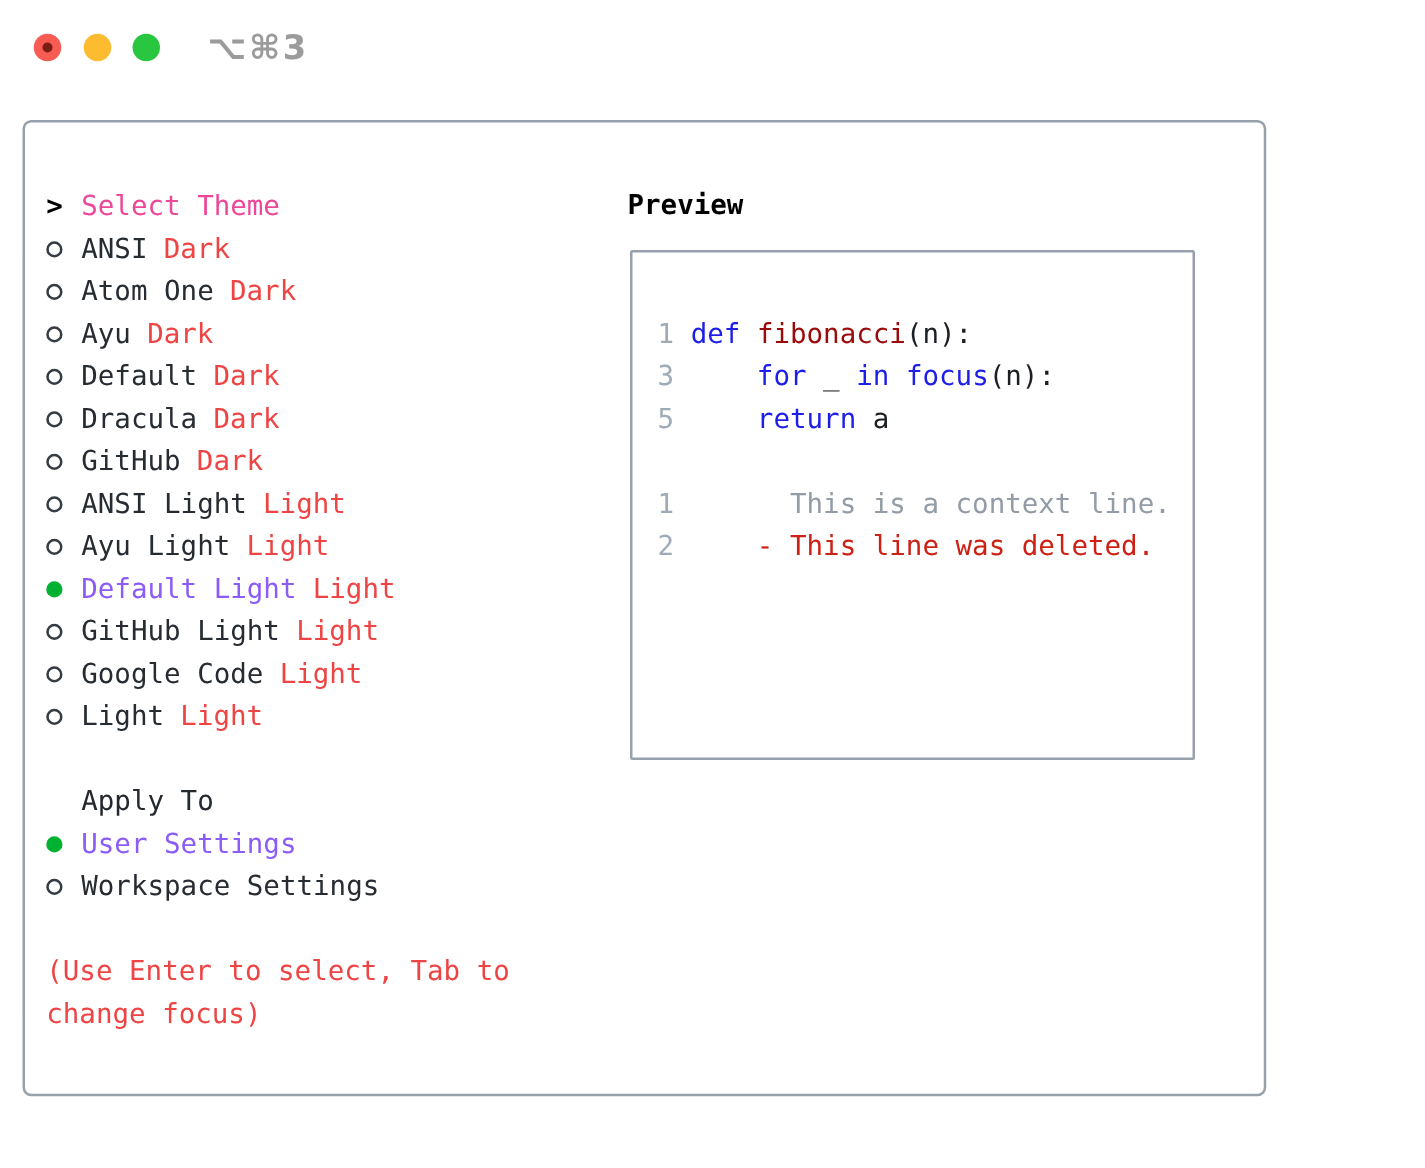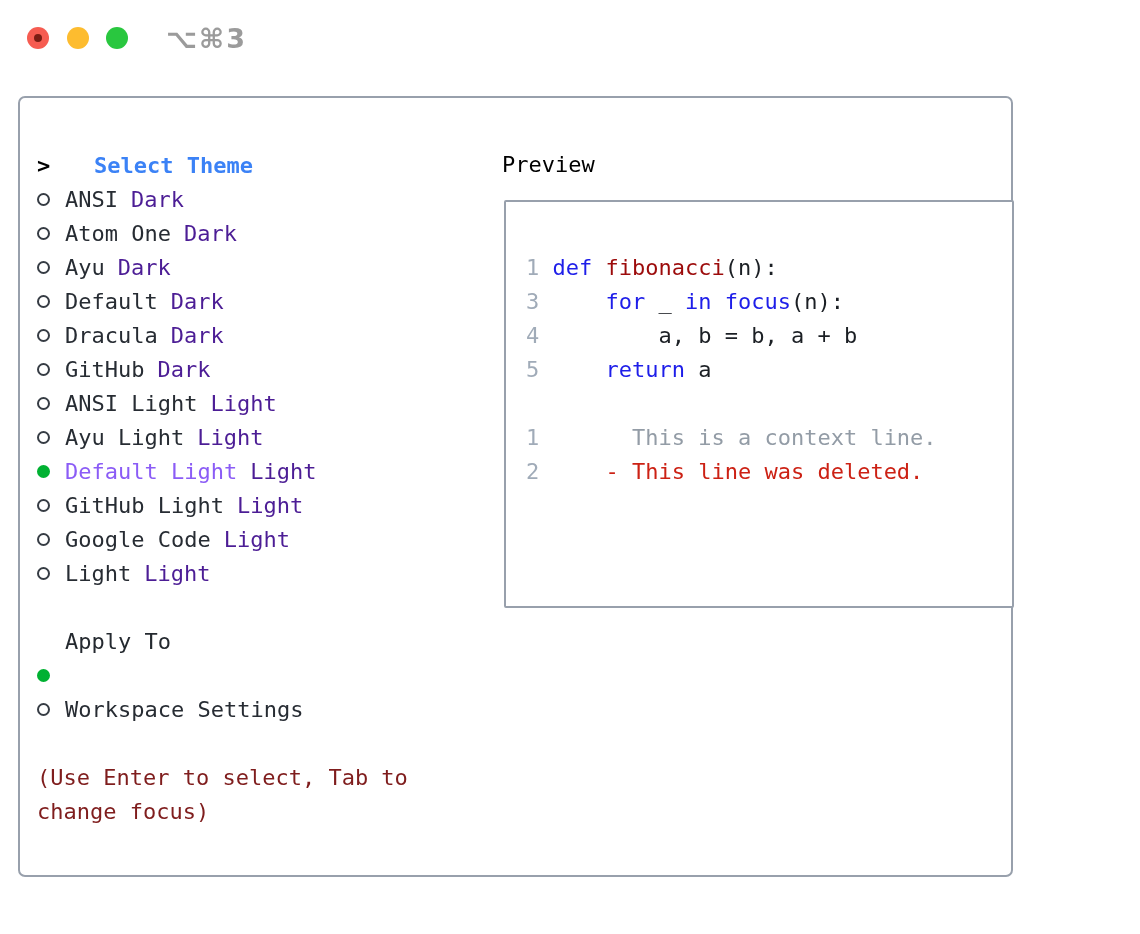--- a/index.html
+++ b/index.html
@@ -23,33 +23,33 @@
                color:#9b9b9b; letter-spacing:2px; font-family:"DejaVu Sans","Liberation Sans",sans-serif; }
 
   
   .content-frame { position:absolute; left:18px; top:96px; width:995px; height:781px;
                    border:2px solid #98a0ac; border-radius:7px; background:#fff; }
 
   
   .left-panel { position:absolute; left:37px; top:148px; width:440px; }
   .row { display:flex; align-items:center; height:34px; white-space:pre; }
   .marker { display:flex; align-items:center; width:28px; flex:0 0 28px; }
-  .bold { font-weight:700; color:#3b82f6;margin-left:29px; }
+  .bold { font-weight:400; color:#ec4899; }
   .cursor-glyph { font-weight:700; color:#000000; }
   .dot { width:13px; height:13px; border-radius:50%; border:2px solid #363c44; }
   .dot.sel { background:#00b132; border-color:#00b132; }
   .t-name { color:#272c33;text-align:center; }
   .t-name.sel { color:#8b5cf6; }
-  .t-tag { color:#4c1d95; margin-left:13px; }
-  .hint { color:#7f1d1d; }
+  .t-tag { color:#ef4444; margin-left:13px; }
+  .hint { color:#ef4444; }
 
   
   .preview-title { position:absolute; left:502px; top:148px; height:34px; line-height:34px;
-                   font-weight:400; color:#000; }
-  .preview-box { position:absolute; left:504px; top:200px; width:510px; height:408px;
+                   font-weight:700; color:#000; }
+  .preview-box { position:absolute; left:504px; top:200px; width:452px; height:408px;
                  border:2px solid #98a0ac; border-radius:2px; background:#fff;
                  padding:49px 0 0 20px; overflow:hidden; }
   .cline { height:34px; line-height:34px; white-space:pre; }
   .c-n { color:#a0abb8; }   
   .c-k { color:#1e1ee9; }   
   .c-f { color:#9c0b0b; }   
   .c-p { color:#1b1f24; }   
   .c-x { color:#939ca6; }   
   .c-d { color:#cc2114; }   
   .c-a { color:#00b132; }   
@@ -86,34 +86,33 @@
         <div class="row"><span class="marker"><span class="dot"></span></span><span class="t-name">GitHub Light</span><span class="t-tag">Light</span></div>
         <div class="row"><span class="marker"><span class="dot"></span></span><span class="t-name">Google Code</span><span class="t-tag">Light</span></div>
         <div class="row"><span class="marker"><span class="dot"></span></span><span class="t-name">Light</span><span class="t-tag">Light</span></div>
       </div>
     <div class="row"></div>
     <div class="row">
       <span class="marker"></span>
       <span>Apply To</span>
     </div>
     <div id="apply-mount">
-        <div class="row"><span class="marker"><span class="dot sel"></span></span></div>
+        <div class="row"><span class="marker"><span class="dot sel"></span></span><span class="t-name sel">User Settings</span></div>
         <div class="row"><span class="marker"><span class="dot"></span></span><span class="t-name">Workspace Settings</span></div>
       </div>
     <div class="row"></div>
     <div class="row hint">(Use Enter to select, Tab to</div>
     <div class="row hint">change focus)</div>
   </div>
 
   <div class="preview-title">Preview</div>
   <div class="preview-box">
     <div id="code-mount">
         <div class="cline"><span class="c-n">1 </span><span class="c-k">def</span><span class="c-p"> </span><span class="c-f">fibonacci</span><span class="c-p">(n):</span></div>
         <div class="cline"><span class="c-n">3 </span><span class="c-p">    </span><span class="c-k">for</span><span class="c-p"> _ </span><span class="c-k">in</span><span class="c-p"> </span><span class="c-k">focus</span><span class="c-p">(n):</span></div>
-        <div class="cline"><span class="c-n">4 </span><span class="c-p">        a, b = b, a + b</span></div>
         <div class="cline"><span class="c-n">5 </span><span class="c-p">    </span><span class="c-k">return</span><span class="c-p"> a</span></div>
         <div class="cline">&nbsp;</div>
         <div class="cline"><span class="c-n">1 </span><span class="c-x">      This is a context line.</span></div>
         <div class="cline"><span class="c-n">2 </span><span class="c-d">    - This line was deleted.</span></div>
       </div>
   </div>
 
 </div>
 
 </body></html>

